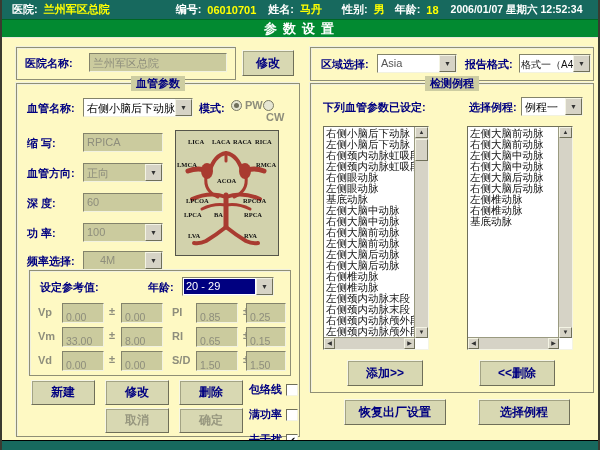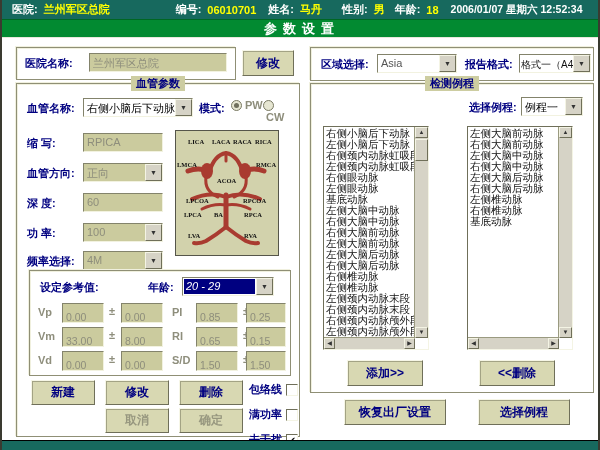--- a/index.html
+++ b/index.html
@@ -9,39 +9,39 @@
   
   .topbar{position:absolute;top:0;left:0;width:600px;height:19px;background:#17695E;
     color:#fff;font-weight:bold;display:flex;align-items:center;white-space:nowrap;border-bottom:1px solid #062;}
   .topbar .lbl{color:#fff;margin-left:10px;}
   .topbar .val{color:#FFFF00;margin-left:6px;}
   .topbar .dt{color:#fff;margin-left:12px;font-size:10.5px;}
   
   .titlebar{position:absolute;top:20px;left:0;width:600px;height:17px;background:#028A31;
     color:#fff;font-weight:bold;font-size:13px;text-align:center;line-height:17px;letter-spacing:6px;}
   
-  .content{position:absolute;top:37px;left:0;right:0;height:404px;background:#ffffff;border-top:1px solid #E8E8DC;}
+  .content{position:absolute;top:37px;left:0;right:0;height:404px;background:#fef9c3;border-top:1px solid #E8E8DC;}
   .bottombar{position:absolute;left:0;bottom:0;width:600px;height:9px;background:#17695E;border-top:1px solid #000;}
 
   .groupbox{position:absolute;border:1px solid #8F8F75;box-shadow:1px 1px 0 #F0F0DE inset,-1px -1px 0 #F0F0DE;}
   .gcap{position:absolute;top:-8px;left:50%;transform:translateX(-50%);background:#CDCDA1;
     padding:0 5px;color:#000080;font-weight:bold;white-space:nowrap;}
   .nlbl{color:#000080;font-weight:bold;position:absolute;white-space:nowrap;}
   .glbl{color:#8E8E7C;font-weight:bold;position:absolute;white-space:nowrap;}
 
   .field{position:absolute;box-sizing:border-box;border:1px solid;border-color:#83836B #F2F2E0 #F2F2E0 #83836B;
     background:#CBCB9E;color:#8E8E7C;padding:2px 3px;height:19px;font-size:11px;overflow:hidden;white-space:nowrap;}
   .combo{position:absolute;box-sizing:border-box;border:1px solid;border-color:#83836B #F2F2E0 #F2F2E0 #83836B;
     background:#CBCB9E;height:19px;display:flex;align-items:stretch;}
   .combo .cval{flex:1;padding:2px 3px;color:#8E8E7C;overflow:hidden;white-space:nowrap;font-size:11px;}
   .combo.white{background:#fff;}
   .combo.white .cval{color:#000;}
   .combo .cbtn{width:15px;background:#D6D3C6;border:1px solid;border-color:#F4F4E4 #6F6F59 #6F6F59 #F4F4E4;
     color:#333;font-size:7px;display:flex;align-items:center;justify-content:center;}
-  .combo .sel{background:#000080;color:#fff !important;margin:1px;padding:1px 2px;flex:1;overflow:hidden;white-space:nowrap;font-style:italic;}
+  .combo .sel{background:#000080;color:#fff !important;margin:1px;padding:1px 2px;flex:1;overflow:hidden;white-space:nowrap;}
 
   .btn{position:absolute;box-sizing:border-box;background:#D8D8B2;border:1px solid;
     border-color:#F6F6E6 #6F6F59 #6F6F59 #F6F6E6;box-shadow:1px 1px 0 #A3A384 inset;
     color:#000080;font-weight:bold;font-size:12px;display:flex;align-items:center;justify-content:center;cursor:pointer;}
   .btn.disabled{color:#97977F;}
 
   .chkrow{position:absolute;display:flex;align-items:center;}
   .chkrow .clbl{color:#000080;font-weight:bold;font-size:11px;margin-right:4px;}
   .chkbox{width:12px;height:12px;background:#fff;border:1px solid;border-color:#6F6F59 #F4F4E4 #F4F4E4 #6F6F59;
     font-size:10px;line-height:11px;text-align:center;color:#111;box-sizing:border-box;}
@@ -136,21 +136,21 @@
       <span class="nlbl" style="left:10px;top:112px;">深    度:</span>
       <div class="field" style="left:66px;top:109px;width:80px;">60</div>
 
       <span class="nlbl" style="left:10px;top:142px;">功    率:</span>
       <div class="combo" style="left:66px;top:139px;width:80px;">
         <span class="cval">100</span>
         <span class="cbtn">▼</span>
       </div>
 
       <span class="nlbl" style="left:10px;top:170px;">频率选择:</span>
-      <div class="combo" style="left:66px;top:167px;width:80px;">
+      <div class="combo" style="left:66px;top:167px;width:80px;padding-left:13px;">
         <span class="cval">4M</span>
         <span class="cbtn">▼</span>
       </div>
 
       <div class="diagram">
         <svg width="100" height="122" viewBox="0 0 100 122">
           <g stroke="#A93B30" fill="none" stroke-linecap="round">
             <path d="M33,42 Q38,24 50,22 Q62,24 67,42" stroke-width="4"></path>
             <path d="M50,22 L50,30" stroke-width="3"></path>
             <path d="M33,40 Q22,36 12,40" stroke-width="5"></path>
@@ -253,20 +253,21 @@
       <span class="nlbl" style="left:154px;top:9px;">报告格式:</span>
       <div class="combo white" style="left:208px;top:6px;width:72px;">
         <span class="cval" style="color:#111;font-size:10px;padding:3px 1px;">格式一（A4）</span>
         <span class="cbtn">▼</span>
       </div>
     </div>
 
     <div class="groupbox" style="left:308px;top:45px;width:282px;height:308px;">
       <span class="gcap">检测例程</span>
 
+      <span class="nlbl" style="left:12px;top:16px;">下列血管参数已设定:</span>
       <span class="nlbl" style="left:158px;top:16px;">选择例程:</span>
       <div class="combo white" style="left:210px;top:13px;width:62px;">
         <span class="cval">例程一</span>
         <span class="cbtn">▼</span>
       </div>
 
       <div class="listbox" style="left:12px;top:42px;width:106px;height:224px;">
         <div class="litems">
             <div>右侧小脑后下动脉</div>
             <div>左侧小脑后下动脉</div>

